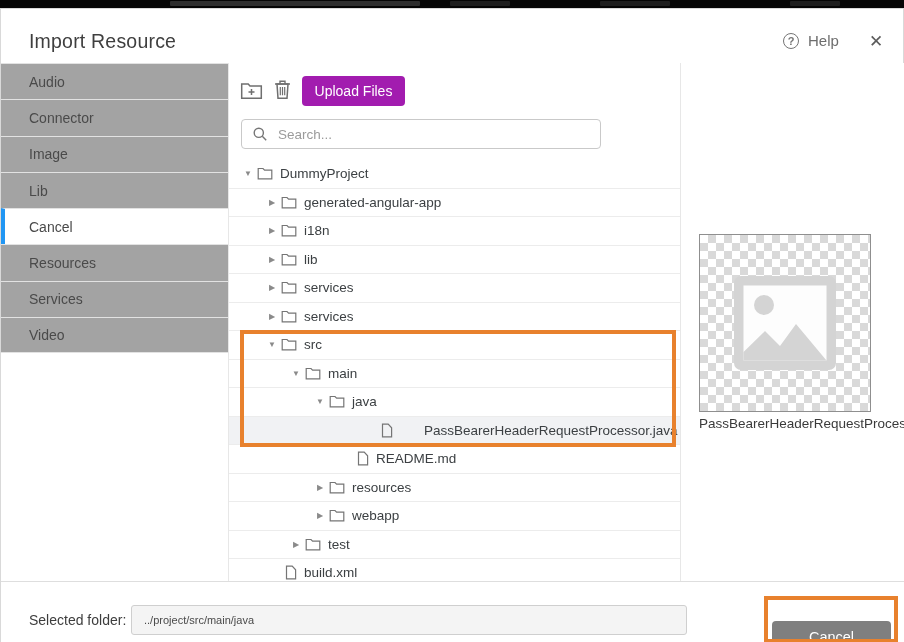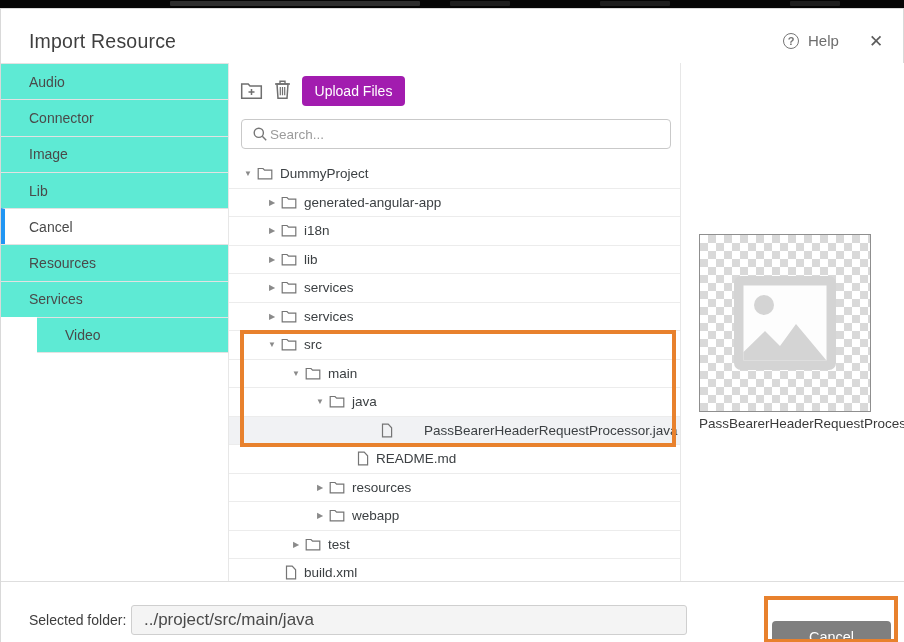--- a/index.html
+++ b/index.html
@@ -16,33 +16,33 @@
     border:1px solid #d9d9d9;box-sizing:border-box;}
 
   
   .hdr-title{position:absolute;left:28px;top:21px;font-size:19.5px;color:#3f3f3f;letter-spacing:.2px;}
   .hdr-help{position:absolute;left:782px;top:23px;display:flex;align-items:center;gap:9px;color:#6d6d6d;font-size:15px;cursor:pointer;}
   .q-circle{width:16px;height:16px;border:1.6px solid #757575;border-radius:50%;display:flex;align-items:center;justify-content:center;font-size:11px;color:#757575;box-sizing:border-box;font-weight:bold;}
   .hdr-close{position:absolute;left:864px;top:20px;font-size:17px;color:#5c5c5c;cursor:pointer;padding:2px 4px;}
 
   
   .sidebar{position:absolute;left:0;top:54px;width:228px;height:518px;border-right:1px solid #e7e7e7;box-sizing:border-box;}
-  .side-item{height:36.3px;box-sizing:border-box;background:#5eead4;border-top:1px solid #e2e2e2;
+  .side-item{height:36.3px;box-sizing:border-box;background:#a3a3a3;border-top:1px solid #e2e2e2;
     display:flex;align-items:center;padding-left:28px;font-size:14px;color:#4a4a4a;cursor:pointer;}
-  .side-item:last-child{border-bottom:1px solid #e2e2e2;margin-left:36px;}
+  .side-item:last-child{border-bottom:1px solid #e2e2e2;}
   .side-item.selected{background:#fff;border-left:4px solid #2196F3;padding-left:24px;}
 
   
   .tb-icon{position:absolute;cursor:pointer;line-height:0;}
   .btn-upload{position:absolute;left:301px;top:67px;width:103px;height:30px;background:#a21caf;color:#fff;
     border:none;border-radius:4px;font-size:14px;font-family:"Liberation Sans",sans-serif;cursor:pointer;}
 
   
-  .search-box{position:absolute;left:240px;top:110px;width:430px;height:30px;border:1px solid #c9c9c9;border-radius:4px;
-    box-sizing:border-box;display:flex;align-items:center;padding-left:10px;gap:0;background:#fff;}
+  .search-box{position:absolute;left:240px;top:110px;width:360px;height:30px;border:1px solid #c9c9c9;border-radius:4px;
+    box-sizing:border-box;display:flex;align-items:center;padding-left:10px;gap:8px;background:#fff;}
   .search-box input{border:none;outline:none;flex:1;font-size:13.5px;color:#444;font-family:"Liberation Sans",sans-serif;background:transparent;}
   .search-box input::placeholder{color:#9b9b9b;}
 
   
   .tree{position:absolute;left:228px;top:151px;width:452px;}
   .trow{height:28.5px;box-sizing:border-box;border-bottom:1px solid #ececec;display:flex;align-items:center;
     font-size:13.5px;color:#3c4043;cursor:pointer;background:#fff;}
   .trow.selected{background:#f1f2f4;}
   .arrow{width:14px;text-align:center;font-size:8px;color:#8a8a8a;flex:0 0 14px;}
   .ticon{display:inline-flex;margin:0 7px 0 2px;flex:0 0 auto;line-height:0;}
@@ -57,21 +57,21 @@
       linear-gradient(45deg,#d9d9d9 25%,transparent 25%,transparent 75%,#d9d9d9 75%);
     background-size:16px 16px;background-position:0 0,8px 8px;
     display:flex;align-items:center;justify-content:center;}
   .preview-caption{position:absolute;left:698px;top:407px;width:206px;font-size:13.5px;color:#3a3a3a;
     white-space:nowrap;overflow:hidden;}
 
   
   .footer{position:absolute;left:0;top:572px;width:904px;height:70px;border-top:1px solid #dedede;background:#fff;box-sizing:border-box;}
   .footer-label{position:absolute;left:28px;top:603px;font-size:14px;color:#3d3d3d;}
   .footer-path{position:absolute;left:130px;top:596px;width:556px;height:30px;background:#f4f4f4;border:1px solid #cfcfcf;
-    border-radius:3px;box-sizing:border-box;font-size:17px;color:#4a4a4a;line-height:28px;padding-left:12px;
+    border-radius:3px;box-sizing:border-box;font-size:11px;color:#4a4a4a;line-height:28px;padding-left:12px;
     font-family:"Liberation Sans",sans-serif;}
   .btn-cancel{position:absolute;left:771px;top:612px;width:119px;height:31px;background:#7f7f7f;color:#fff;
     border:none;border-radius:4px;font-size:14.5px;font-family:"Liberation Sans",sans-serif;cursor:pointer;}
 
   
   .anno{position:absolute;border:4px solid #E8812D;box-sizing:border-box;pointer-events:none;z-index:6;background:transparent;}
   .anno-tree{left:239px;top:321px;width:436px;height:117px;}
   .anno-cancel{left:763px;top:587px;width:134px;height:47px;}
 </style>
 </head>

